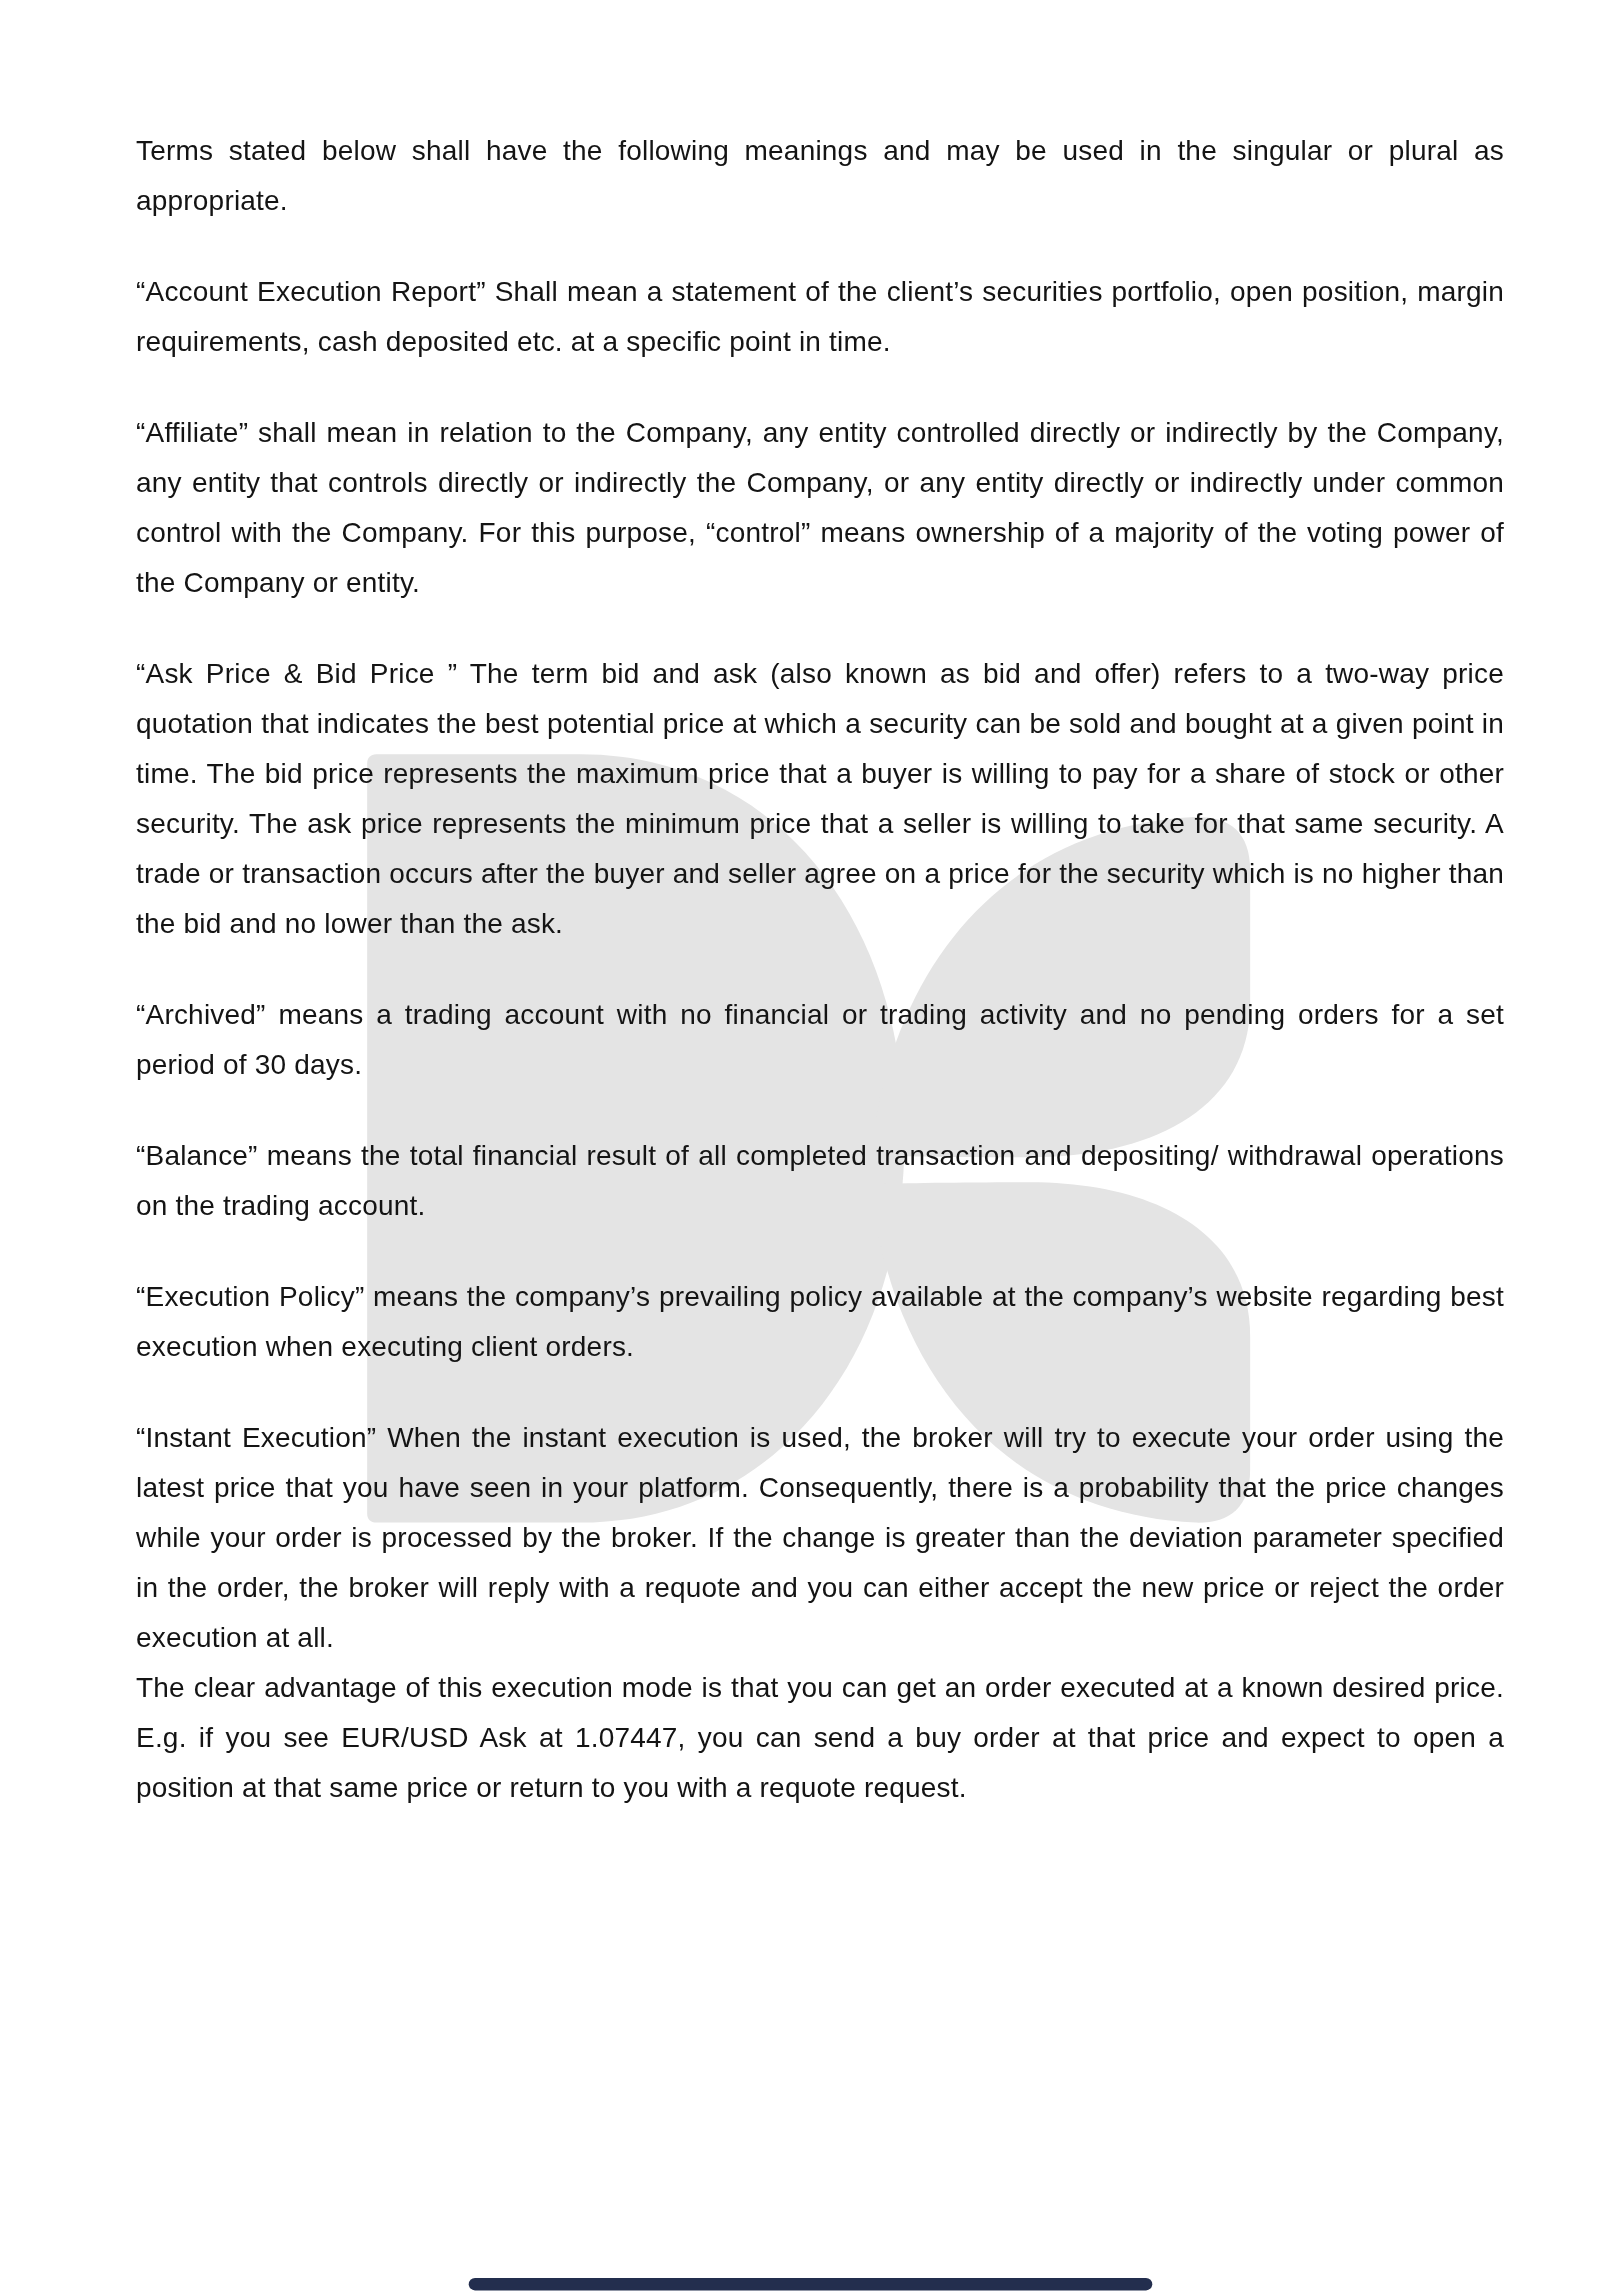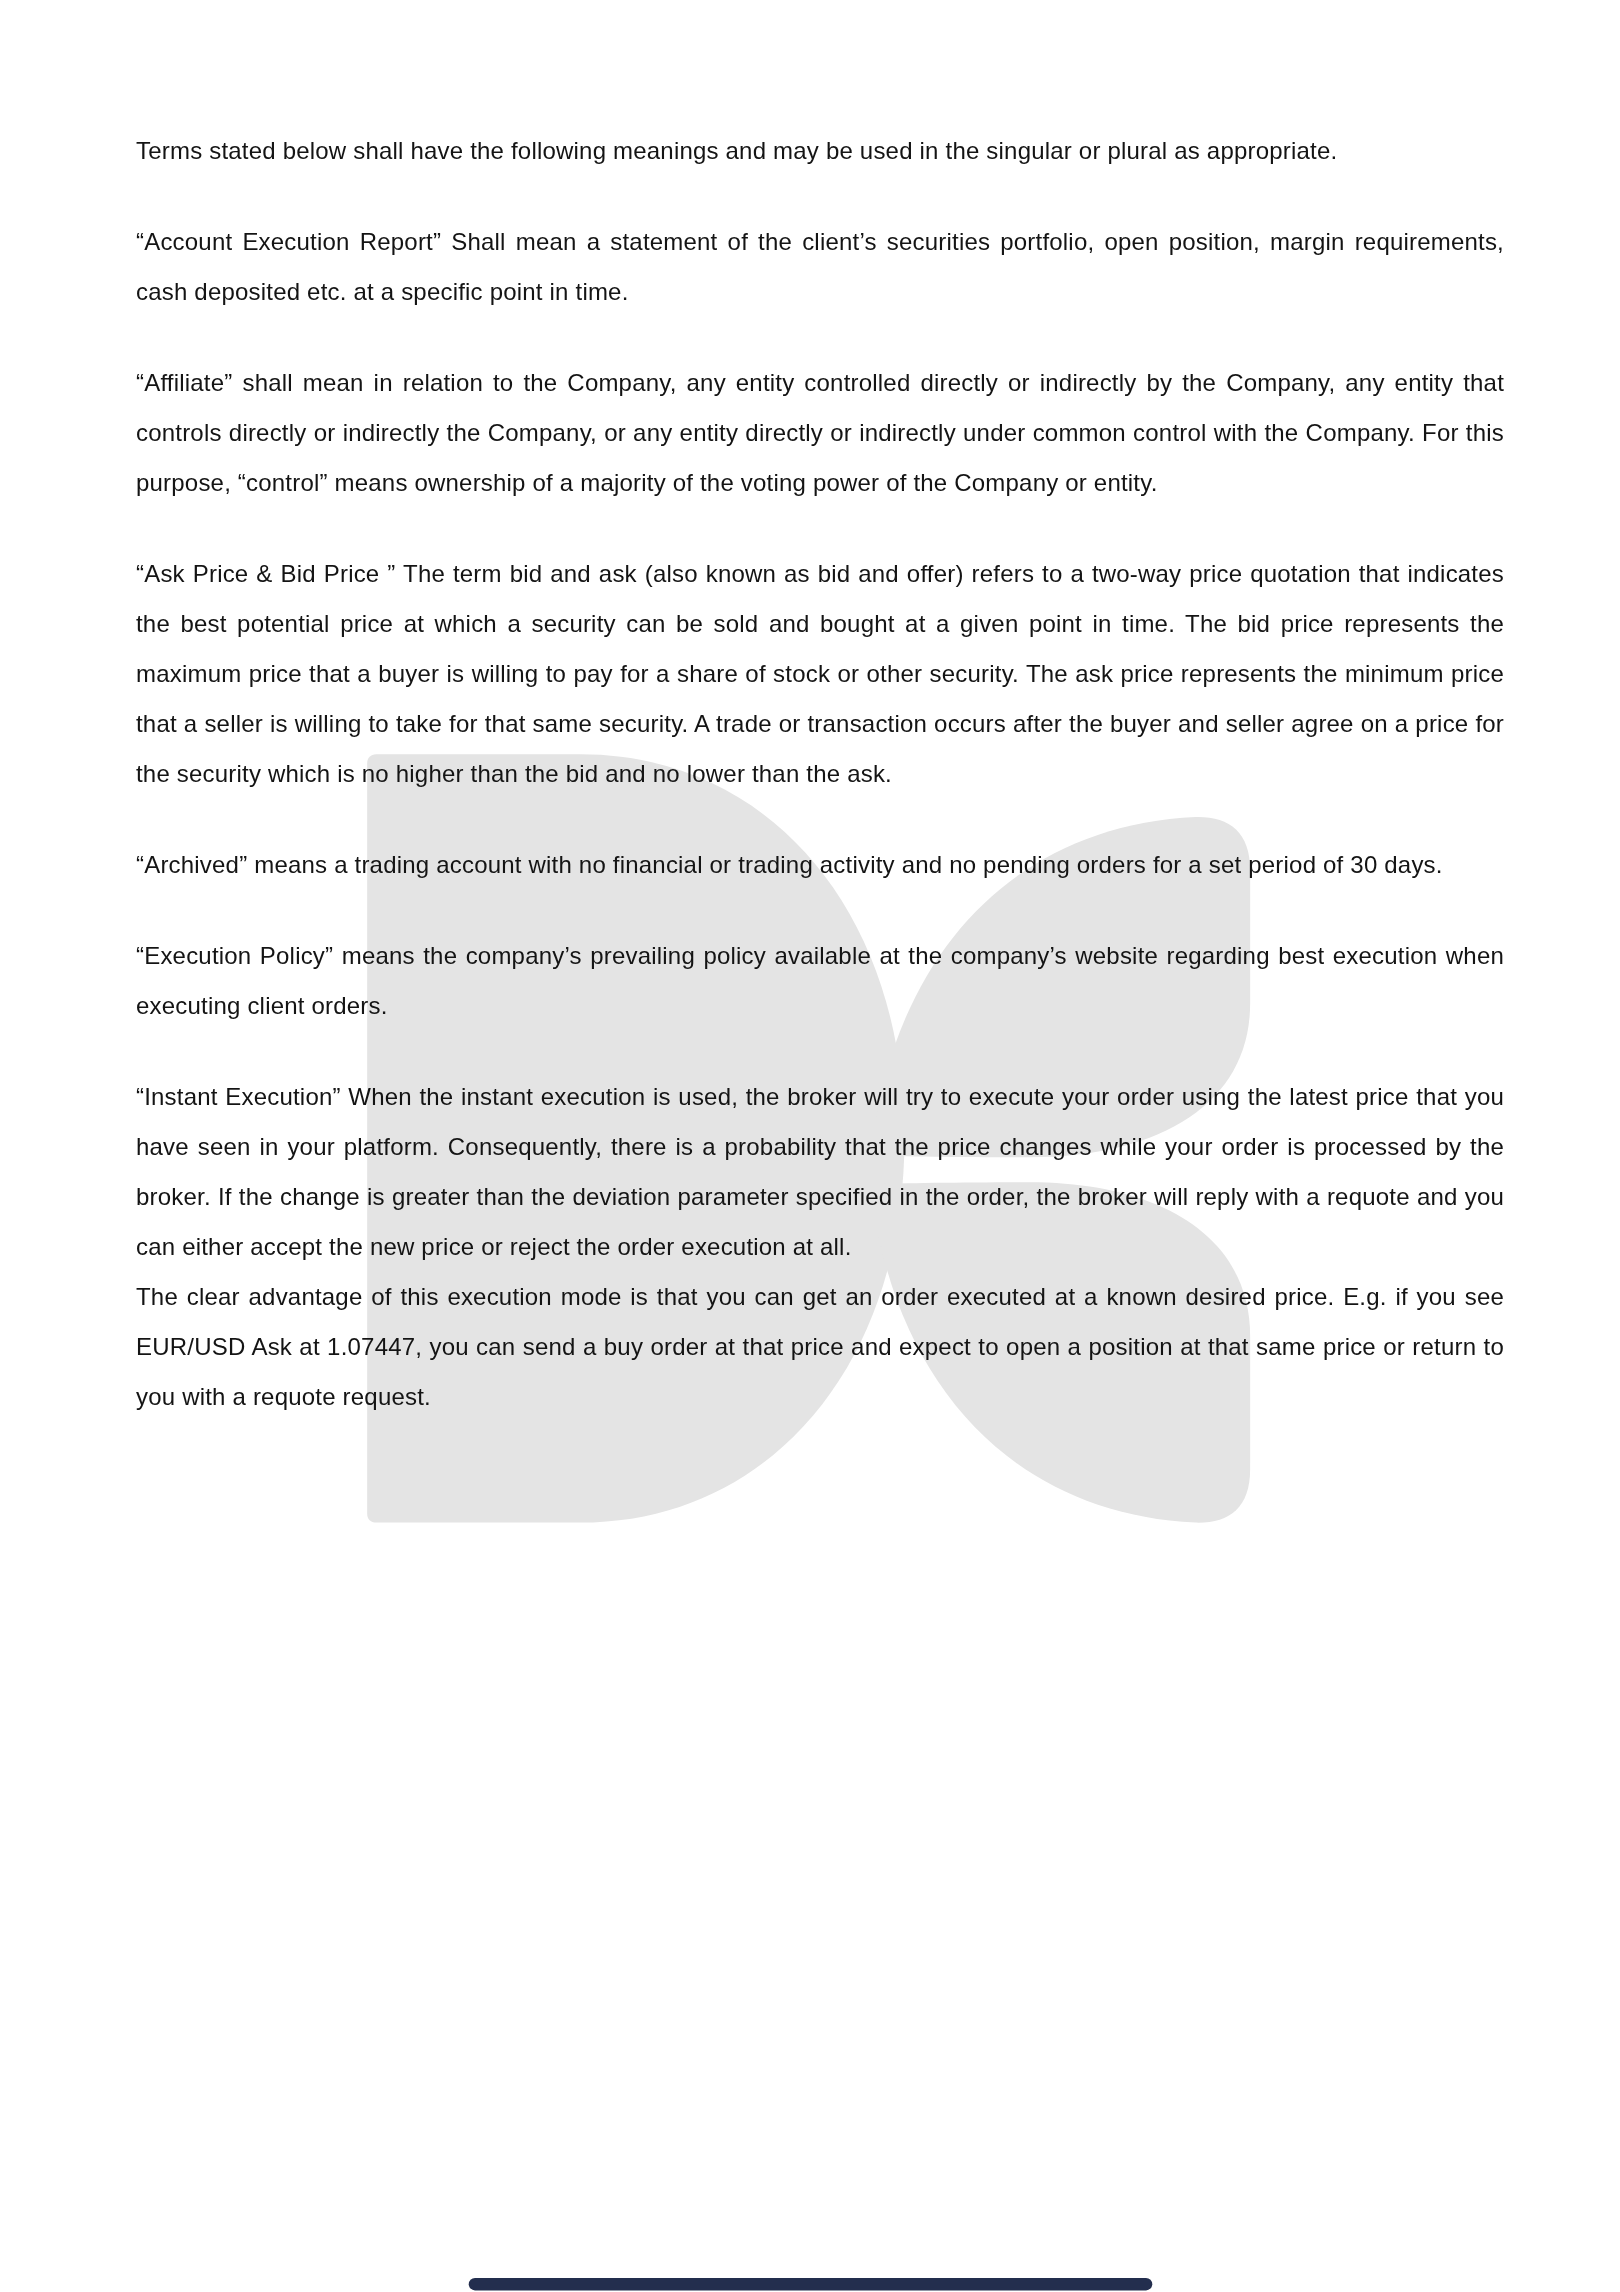--- a/index.html
+++ b/index.html
@@ -17,21 +17,21 @@
   }
   .content{
     position:absolute;left:136px;top:85px;width:1368px;
     z-index:1;
   }
   h1.doc-heading{
     font-size:28px;font-weight:bold;letter-spacing:0.2px;
     margin:0;line-height:50px;color:#111111;
   }
   p.doc-par{
-    font-size:24px;letter-spacing:0.2px;
+    font-size:28px;letter-spacing:0.2px;
     line-height:50px;
     text-align:justify;
     margin:41px 0 0 0;
   }
   p.doc-par.no-gap{margin-top:0;}
   .home-indicator-wrap{
     position:absolute;left:0;bottom:1.8px;width:1620px;height:14.3px;
     z-index:2;display:flex;justify-content:center;
   }
 </style>
@@ -67,20 +67,21 @@
 
 
   <p class="doc-par">“Account Execution Report” Shall mean a statement of the client’s securities portfolio, open position, margin requirements, cash deposited etc. at a specific point in time.</p>
 
   <p class="doc-par">“Affiliate” shall mean in relation to the Company, any entity controlled directly or indirectly by the Company, any entity that controls directly or indirectly the Company, or any entity directly or indirectly under common control with the Company. For this purpose, “control” means ownership of a majority of the voting power of the Company or entity.</p>
 
   <p class="doc-par">“Ask Price &amp; Bid Price ” The term bid and ask (also known as bid and offer) refers to a two-way price quotation that indicates the best potential price at which a security can be sold and bought at a given point in time. The bid price represents the maximum price that a buyer is willing to pay for a share of stock or other security. The ask price represents the minimum price that a seller is willing to take for that same security. A trade or transaction occurs after the buyer and seller agree on a price for the security which is no higher than the bid and no lower than the ask.</p>
 
   <p class="doc-par">“Archived” means a trading account with no financial or trading activity and no pending orders for a set period of 30 days.</p>
 
+  <p class="doc-par">“Balance” means the total financial result of all completed transaction and depositing/ withdrawal operations on the trading account.</p>
 
   <p class="doc-par">“Execution Policy” means the company’s prevailing policy available at the company’s website regarding best execution when executing client orders.</p>
 
   <p class="doc-par">“Instant Execution” When the instant execution is used, the broker will try to execute your order using the latest price that you have seen in your platform. Consequently, there is a probability that the price changes while your order is processed by the broker. If the change is greater than the deviation parameter specified in the order, the broker will reply with a requote and you can either accept the new price or reject the order execution at all.</p>
 
   <p class="doc-par no-gap">The clear advantage of this execution mode is that you can get an order executed at a known desired price. E.g. if you see EUR/USD Ask at 1.07447, you can send a buy order at that price and expect to open a position at that same price or return to you with a requote request.</p>
 </div>
 
 <div class="home-indicator-wrap">
   <svg width="685" height="14.3" viewBox="0 0 765 16" xmlns="http://www.w3.org/2000/svg">

